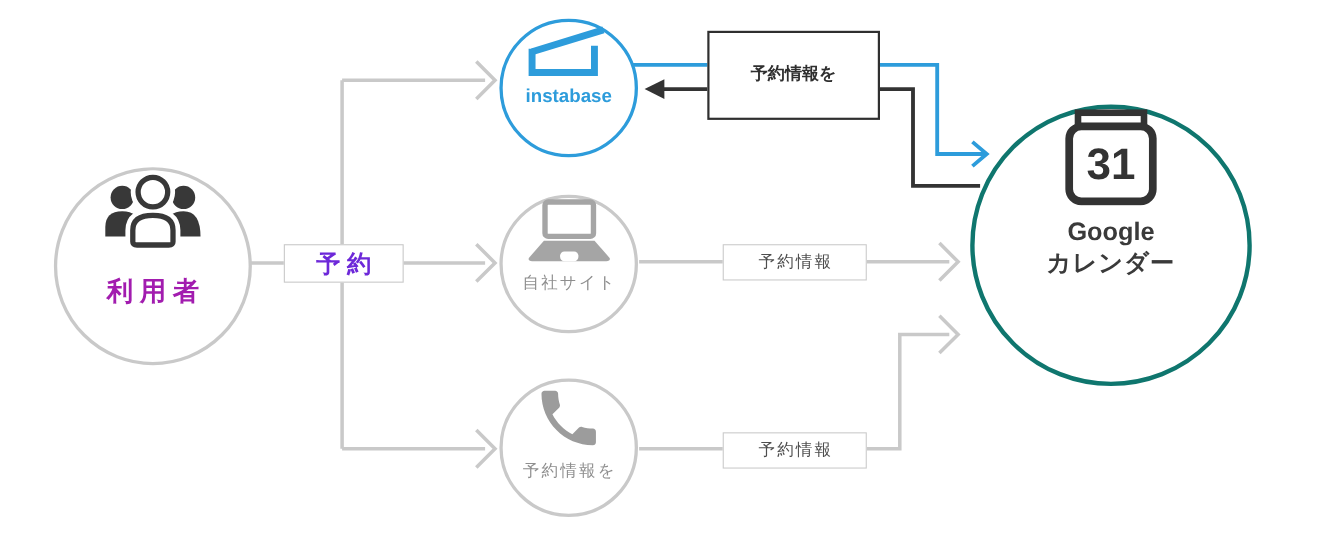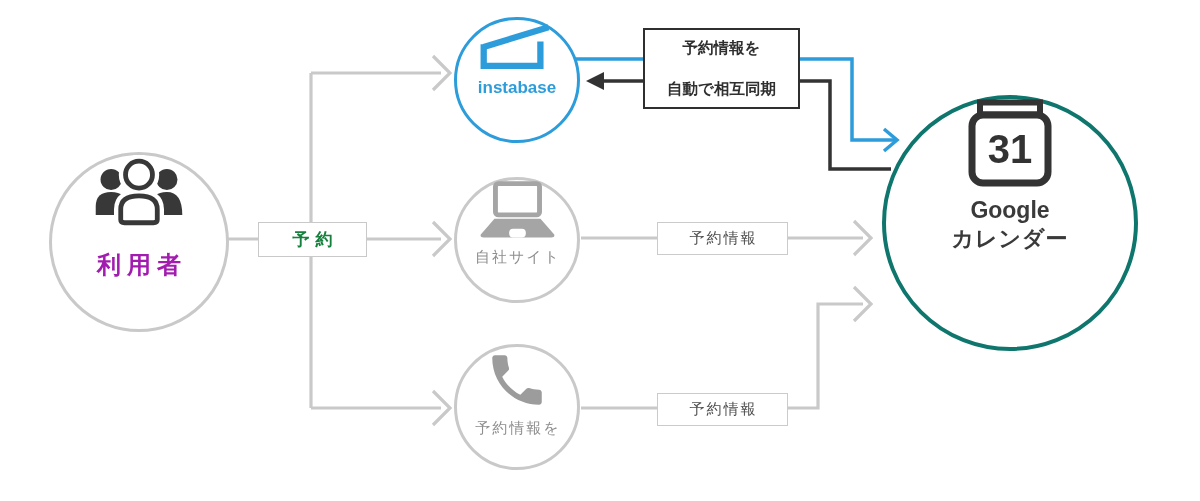--- a/index.html
+++ b/index.html
@@ -21,21 +21,21 @@
   .lbl-users{font-size:24px;font-weight:600;color:#a21caf;letter-spacing:6px;text-indent:6px;margin-top:22px;}
   .lbl-instabase{font-size:17px;font-weight:700;color:#2D9CDB;margin-top:4px;}
   .lbl-gray{font-size:15px;color:#8E8E8E;letter-spacing:2px;text-indent:2px;margin-top:6px;}
   .lbl-google1{font-size:23px;font-weight:700;color:#3A3A3A;margin-top:10px;line-height:1.2;}
   .lbl-google2{font-size:22px;font-weight:700;color:#3A3A3A;letter-spacing:1px;line-height:1.25;}
   .box{
     position:absolute;background:#fff;box-sizing:border-box;
     display:flex;align-items:center;justify-content:center;text-align:center;gap:16px;
   }
   .box-reservation{left:258px;top:222px;width:109px;height:35px;border:1.5px solid #C9C9C9;
-    font-size:17px;font-weight:600;color:#15803d;letter-spacing:6px;text-indent:6px;}
+    font-size:22px;font-weight:600;color:#6d28d9;letter-spacing:6px;text-indent:6px;}
   .box-info{width:131px;height:33px;border:1.5px solid #CBCBCB;
     font-size:15px;color:#4D4D4D;letter-spacing:2px;text-indent:2px;}
   .box-info-website{left:657px;top:222px;}
   .box-info-phone{left:657px;top:393px;}
   .box-sync{left:643px;top:28px;width:157px;height:81px;border:2.5px solid #2F2F2F;
     flex-direction:column;font-size:15.5px;font-weight:700;color:#2F2F2F;line-height:1.6;}
   .icon{display:block;}
 </style>
 </head>
 <body>
@@ -68,21 +68,20 @@
     </g>
     <polygon points="586,81 604,72 604,90" fill="#333333"></polygon>
   </svg>
 
   <div class="box box-reservation">
     <span>予約</span>
   </div>
 
   <div class="box box-sync">
     <span>予約情報を</span>
-    <span>自動で相互同期</span>
   </div>
 
   <div class="box box-info box-info-website">
     <span>予約情報</span>
   </div>
 
   <div class="box box-info box-info-phone">
     <span>予約情報</span>
   </div>
 

